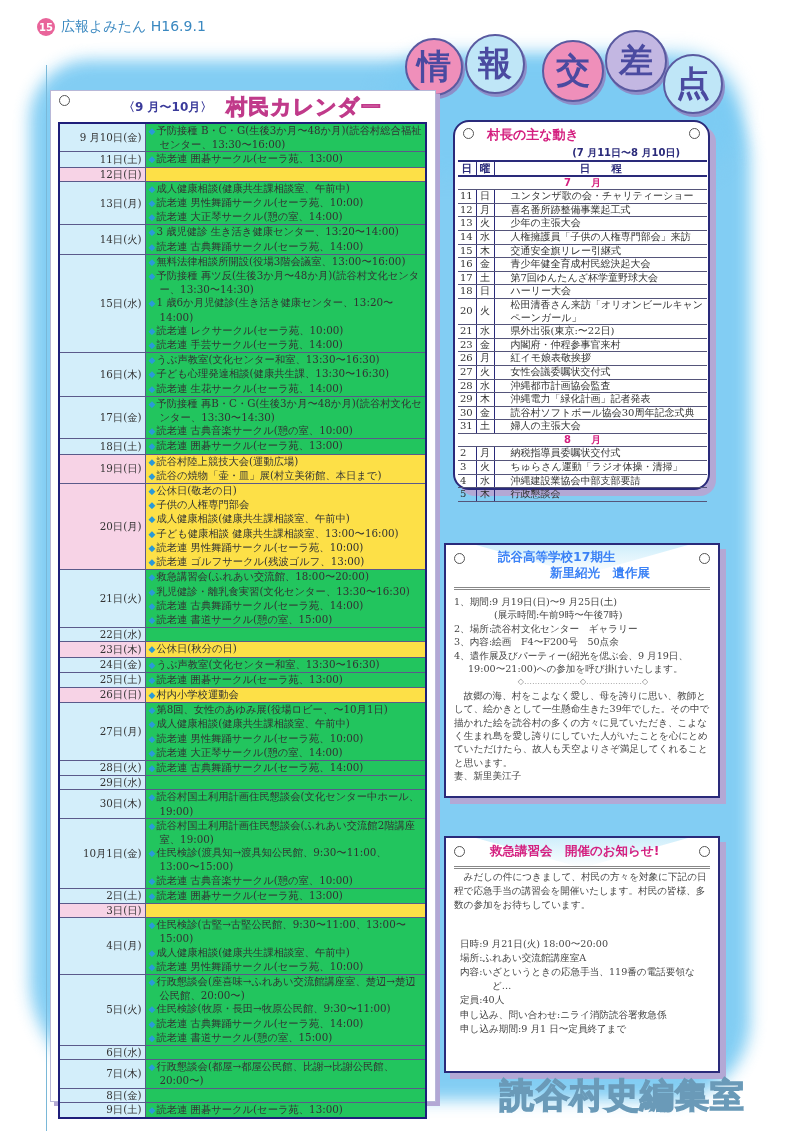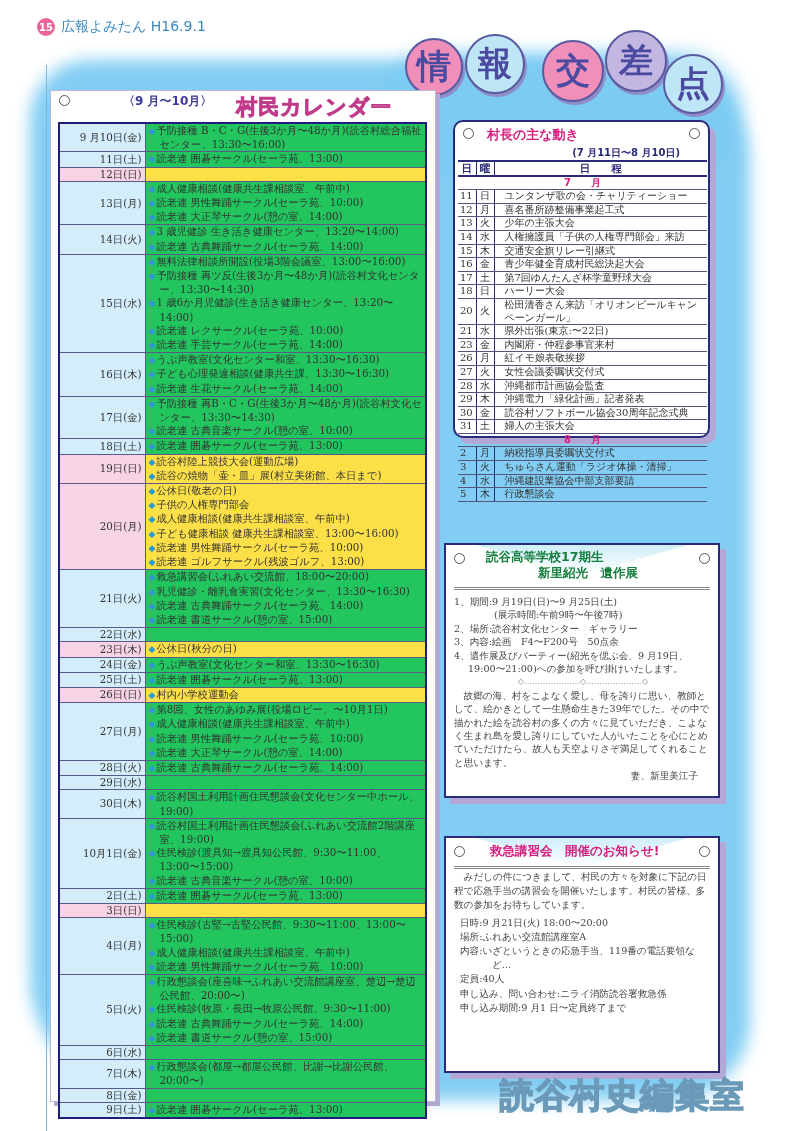--- a/index.html
+++ b/index.html
@@ -8,45 +8,45 @@
   .bg-wave{position:absolute;left:30px;top:60px;width:720px;height:1040px;background:#7ccbf3;border-radius:60px 120px 80px 140px / 60px 100px 80px 120px;filter:blur(8px);opacity:.95}
   .bg-wave2{position:absolute;left:380px;top:55px;width:360px;height:120px;background:#7ccbf3;border-radius:80px;filter:blur(10px)}
   .margin-line{position:absolute;left:46px;top:65px;width:1px;height:1066px;background:#7ab8d8}
   .hdr{position:absolute;left:37px;top:18px;display:flex;align-items:center;gap:6px;font-family:"DejaVu Sans",sans-serif;color:#3a88c0;font-size:14px}
   .page-no{width:18px;height:18px;border-radius:50%;background:#e9649a;color:#fff;font-size:10px;font-weight:bold;display:flex;align-items:center;justify-content:center}
   .bubbles{position:absolute;left:405px;top:30px;width:330px;height:100px}
   .bub{position:absolute;border-radius:50%;display:flex;align-items:center;justify-content:center;font-family:"DejaVu Sans",sans-serif;font-weight:bold;color:#4a4aa0;border:2px solid #5a5aa0;box-shadow:2px 3px 0 #8d8dc8}
   
   .cal{position:absolute;left:50px;top:90px;width:386px;height:1012px;background:#fff;border:1px solid #b8b8d8;box-shadow:4px 4px 0 #b3a8d5}
   .ring{position:absolute;width:11px;height:11px;border-radius:50%;border:1px solid #555;background:#fff}
-  .cal-title{position:absolute;left:72px;top:2px;display:flex;align-items:flex-start;gap:24px}
+  .cal-title{position:absolute;left:72px;top:2px;display:flex;align-items:center;gap:14px}
   .cal-range{font-family:"DejaVu Sans",sans-serif;color:#3a3a9a;font-size:12px;font-weight:bold}
   .cal-head{font-family:"DejaVu Sans",sans-serif;font-size:21px;font-weight:bold;color:#f1a2cf;-webkit-text-stroke:1px #c03a8a;letter-spacing:1px}
   table.ct{position:absolute;left:7px;top:31px;width:369px;border-collapse:collapse;border:2px solid #1e1e7a;font-size:10.3px;line-height:13.2px}
   table.ct td{border:1px solid #5a5a8a;vertical-align:middle}
   table.ct td.d{width:86px;text-align:right;padding-right:3px;background:#d3eefa;white-space:nowrap;color:#333}
   table.ct tr.hol td{background:#fde047}
   table.ct tr.hol td.d{background:#f7d3e6}
   table.ct td.e{padding-left:3px;background:#22c55e}
   .ev{display:block;padding-left:11px;text-indent:-11px}
   .ev:before{content:"◆";color:#2a9ad8;font-size:9px;margin-right:1px}
   
   .panel{position:absolute;background:#fff;border:2px solid #2a2a7a;box-shadow:6px 6px 0 #b3a8d5}
-  .mayor{left:453px;top:120px;width:257px;height:318px;border-radius:10px}
+  .mayor{left:453px;top:120px;width:257px;height:370px;border-radius:16px}
   .mayor .ttl{position:absolute;left:32px;top:4px;font-family:"DejaVu Sans",sans-serif;font-weight:bold;color:#d41f7f;font-size:13px}
   .mayor .sub{position:absolute;right:28px;top:24px;font-family:"DejaVu Sans",sans-serif;font-weight:bold;color:#2a2a7a;font-size:10px}
   table.mt{position:absolute;left:3px;top:38px;width:249px;border-collapse:collapse;font-size:10px;line-height:12.6px}
   table.mt td,table.mt th{border-bottom:1px solid #55557a}
   table.mt th{font-family:"DejaVu Sans",sans-serif;color:#2a2a7a;font-size:10.5px;border-top:2px solid #2a2a7a;border-bottom:2px solid #2a2a7a}
   table.mt td.n{width:18px;padding-left:2px;border-right:1px solid #2a2a7a}
   table.mt td.w{width:18px;text-align:center;border-right:1px solid #2a2a7a}
-  table.mt td.t{padding-left:10px}
+  table.mt td.t{padding-left:16px}
   table.mt tr.mon td{text-align:center;color:#d41f7f;font-family:"DejaVu Sans",sans-serif;font-weight:bold;border-bottom:1px solid #55557a}
   .exhibit{left:444px;top:543px;width:276px;height:255px}
-  .exhibit .ttl{position:absolute;left:40px;top:4px;font-family:"DejaVu Sans",sans-serif;font-weight:bold;color:#15803d;font-size:12.5px;line-height:16px}
+  .exhibit .ttl{position:absolute;left:52px;top:4px;font-family:"DejaVu Sans",sans-serif;font-weight:bold;color:#3b82f6;font-size:12.5px;line-height:16px}
   .hr2{position:absolute;left:8px;right:8px;height:3px;border-top:1px solid #888;border-bottom:1px solid #888}
   .exhibit .body{position:absolute;left:8px;top:50px;right:6px;font-size:9.6px;line-height:13.4px;color:#444}
   .first-aid{left:444px;top:836px;width:276px;height:237px}
   .first-aid .ttl{position:absolute;left:44px;top:5px;font-family:"DejaVu Sans",sans-serif;font-weight:bold;color:#d41f7f;font-size:12.5px}
   .first-aid .body{position:absolute;left:8px;top:32px;right:6px;font-size:9.6px;line-height:14.2px;color:#444}
   .tri{position:absolute;left:30px;right:30px;top:0;height:30px;background:linear-gradient(to bottom,#cfeefb,#fff);clip-path:polygon(0 0,100% 0,50% 100%)}
   .footer{position:absolute;left:500px;top:1073px;font-family:Liberation Sans, sans-serif;font-weight:bold;font-size:34px;color:#a8d8ee;-webkit-text-stroke:1.5px #6a9ab8;letter-spacing:1px}
   .red{color:#c0207a;font-family:"DejaVu Sans",sans-serif}
 </style>
 </head>
@@ -417,32 +417,32 @@
   </div>
   <div class="hr2" style="top:42px"></div>
   <div class="body">
     <div>1、期間:9 月19日(日)〜9 月25日(土)</div>
     <div style="padding-left:40px">(展示時間:午前9時〜午後7時)</div>
     <div>2、場所:読谷村文化センター　ギャラリー</div>
     <div>3、内容:絵画　F4〜F200号　50点余</div>
     <div style="padding-left:14px;text-indent:-14px">4、遺作展及びパーティー(紹光を偲ぶ会、9 月19日、19:00〜21:00)への参加を呼び掛けいたします。</div>
     <div style="text-align:center;color:#888;font-size:8px">◇…………………◇…………………◇</div>
     <div style="text-indent:1em">故郷の海、村をこよなく愛し、母を誇りに思い、教師として、絵かきとして一生懸命生きた39年でした。その中で描かれた絵を読谷村の多くの方々に見ていただき、こよなく生まれ島を愛し誇りにしていた人がいたことを心にとめていただけたら、故人も天空よりさぞ満足してくれることと思います。</div>
-    <div style="text-align:right;padding-right:14px">妻、新里美江子</div>
+    <div style="text-align:left;padding-right:14px">妻、新里美江子</div>
   </div>
 </div>
 
 <div class="panel first-aid">
   <div class="tri"></div>
   <div class="ring" style="left:8px;top:8px"></div>
   <div class="ring" style="right:8px;top:8px"></div>
   <div class="ttl">救急講習会　開催のお知らせ!</div>
   <div class="hr2" style="top:28px"></div>
   <div class="body">
-    <div style="text-indent:1em;margin-bottom:3px">みだしの件につきまして、村民の方々を対象に下記の日程で応急手当の講習会を開催いたします。村民の皆様、多数の参加をお待ちしています。</div>
+    <div style="text-indent:1em;margin-bottom:24px">みだしの件につきまして、村民の方々を対象に下記の日程で応急手当の講習会を開催いたします。村民の皆様、多数の参加をお待ちしています。</div>
     <div style="padding-left:6px">日時:9 月21日(火) 18:00〜20:00</div>
     <div style="padding-left:6px">場所:ふれあい交流館講座室A</div>
     <div style="padding-left:38px;text-indent:-32px">内容:いざというときの応急手当、119番の電話要領など…</div>
     <div style="padding-left:6px">定員:40人</div>
     <div style="padding-left:6px">申し込み、問い合わせ:ニライ消防読谷署救急係</div>
     <div style="padding-left:6px">申し込み期間:9 月1 日〜定員終了まで</div>
   </div>
 </div>
 
 <div class="footer">読谷村史編集室</div>

